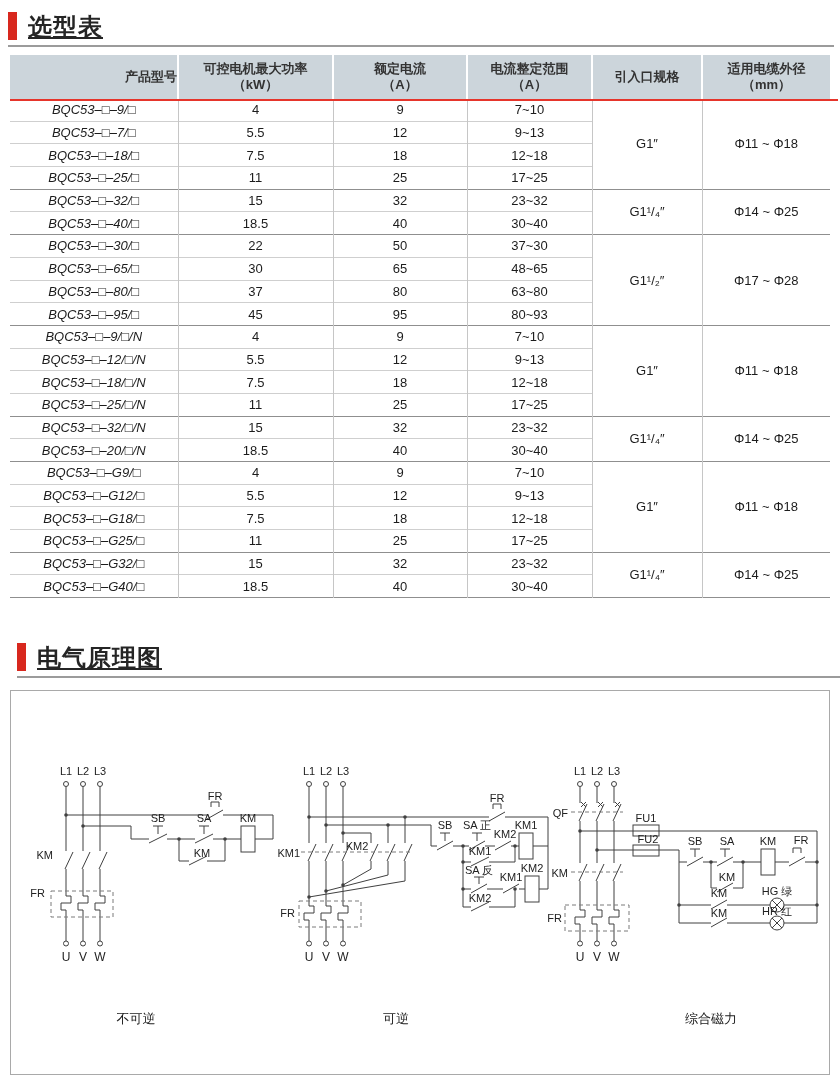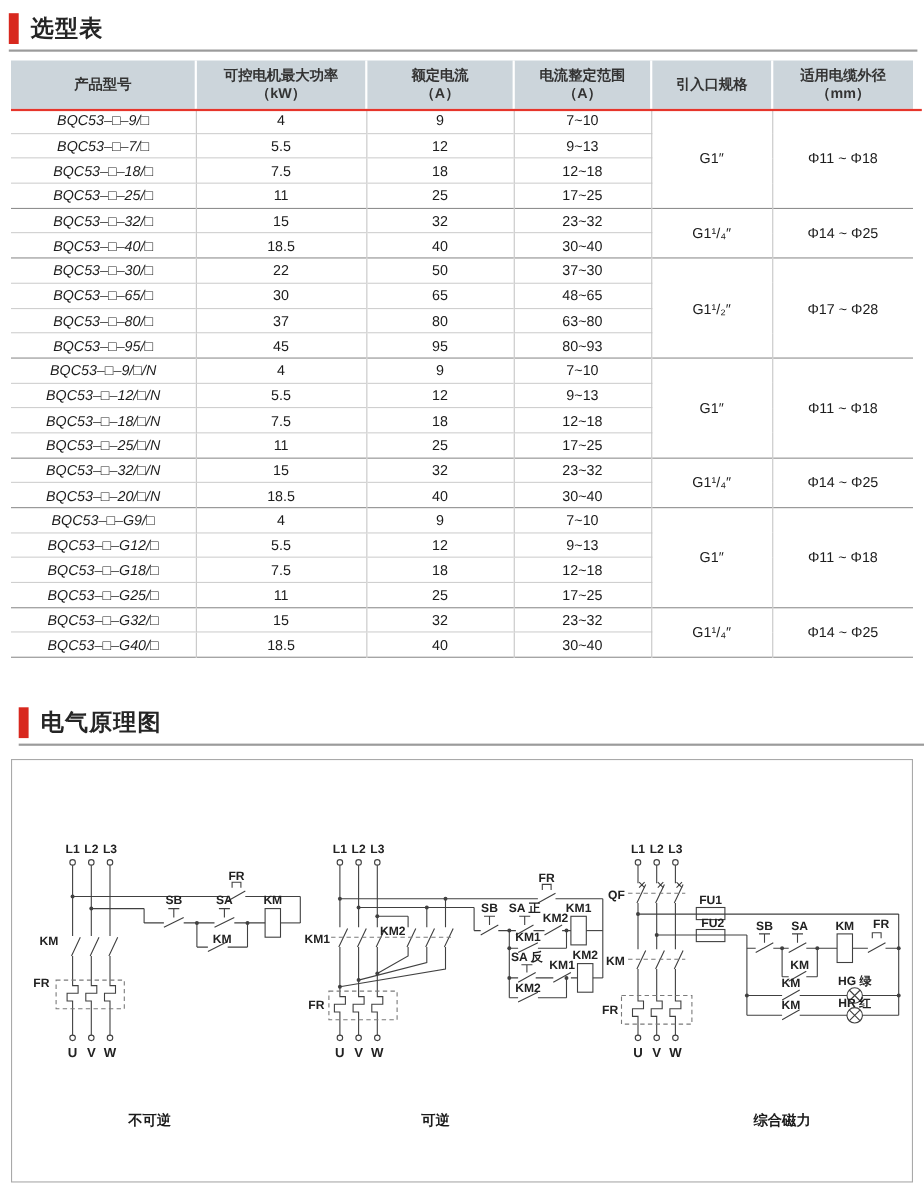--- a/index.html
+++ b/index.html
@@ -6,41 +6,41 @@
   html,body{margin:0;padding:0;}
   body{
     width:840px;height:1082px;position:relative;overflow:hidden;background:#fff;
     font-family:"Liberation Sans","DejaVu Sans",sans-serif;color:#222;
   }
   .section-header{
     position:absolute;left:8px;width:826px;display:flex;align-items:flex-end;gap:11px;
     border-bottom:2px solid #9b9b9b;padding-bottom:5px;
   }
   .sh-bar{width:9px;height:28px;background:var(--red);}
-  .sh-title{font-size:21px;font-weight:bold;color:#252525;line-height:26px;letter-spacing:1px;}
+  .sh-title{font-size:24px;font-weight:bold;color:#252525;line-height:26px;letter-spacing:1px;text-decoration:underline;}
   #sec1{top:12px;}
   #sec2{top:643px;margin-left:9px;}
 
   .table-wrap{position:absolute;top:55px;left:10px;width:820px;}
   .red-line{position:absolute;top:44px;left:0;width:828px;height:2px;background:var(--redline);z-index:3;}
   table{border-collapse:collapse;table-layout:fixed;width:820px;border-bottom:1px solid #8f8f8f;}
   th{
     background:var(--hdr);height:44px;font-size:13px;font-weight:bold;color:#333;
     border-left:2px solid #fff;vertical-align:middle;padding:0;line-height:16px;
   }
-  th:first-child{border-left:none;}
+  th:first-child{border-left:none;text-align:right;}
   td{
     font-size:13px;color:#1c1c1c;text-align:center;height:21.7px;padding:0;
     border-left:1px solid #c6c6c6;border-top:1px solid #cfcfcf;
   }
   td:first-child{border-left:none;font-style:italic;}
   tbody tr:first-child td{border-top:none;}
   tr.gs td{border-top:1px solid #8f8f8f;}
 
-  .diagram-box{position:absolute;top:690px;left:10px;width:818px;height:383px;border:1px solid #a9a9a9;background:#fff;font-weight:bold;}
+  .diagram-box{position:absolute;top:690px;left:10px;width:818px;height:383px;border:1px solid #a9a9a9;background:#fff;}
   .diagram-box svg{display:block;}
   svg{font-family:"Liberation Sans","DejaVu Sans",sans-serif;}
   svg .w{stroke:#404040;stroke-width:1;fill:none;}
   svg .dash{stroke:#7a7a7a;stroke-width:1;fill:none;stroke-dasharray:4,3;}
   svg .term{fill:#fff;stroke:#404040;stroke-width:1;}
   svg .dot{fill:#404040;stroke:none;}
   svg .box{fill:none;stroke:#404040;stroke-width:1;}
   svg text{fill:#222;font-size:11px;}
   svg text.cap{font-size:13px;fill:#1a1a1a;}
   svg text.uvw{font-size:12px;}

